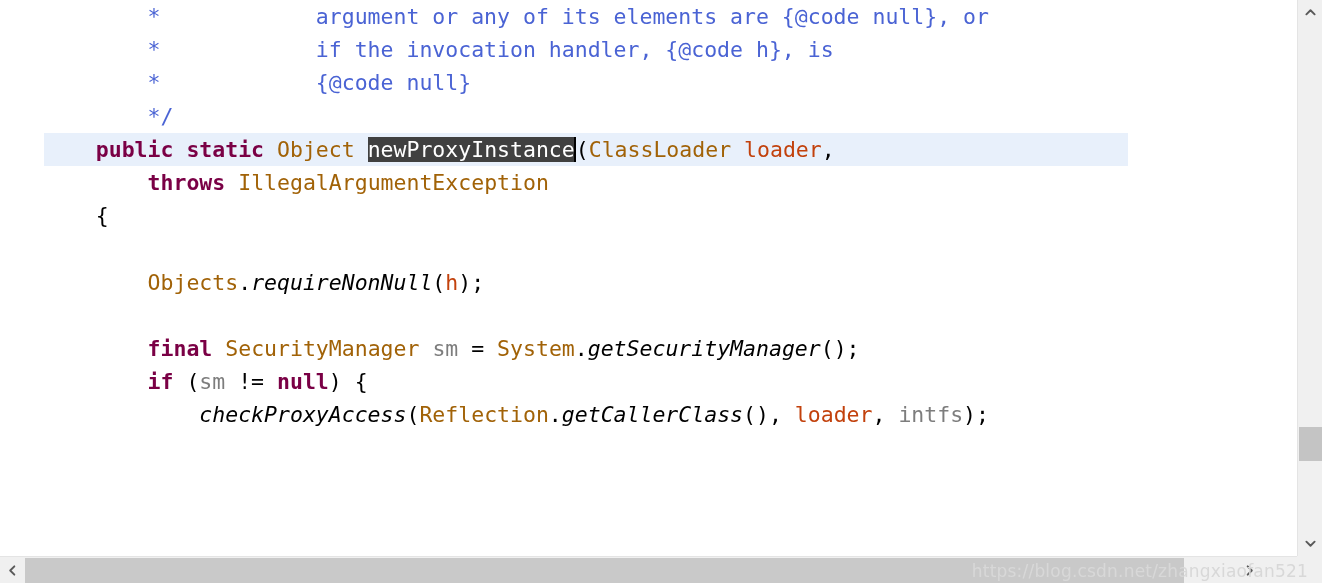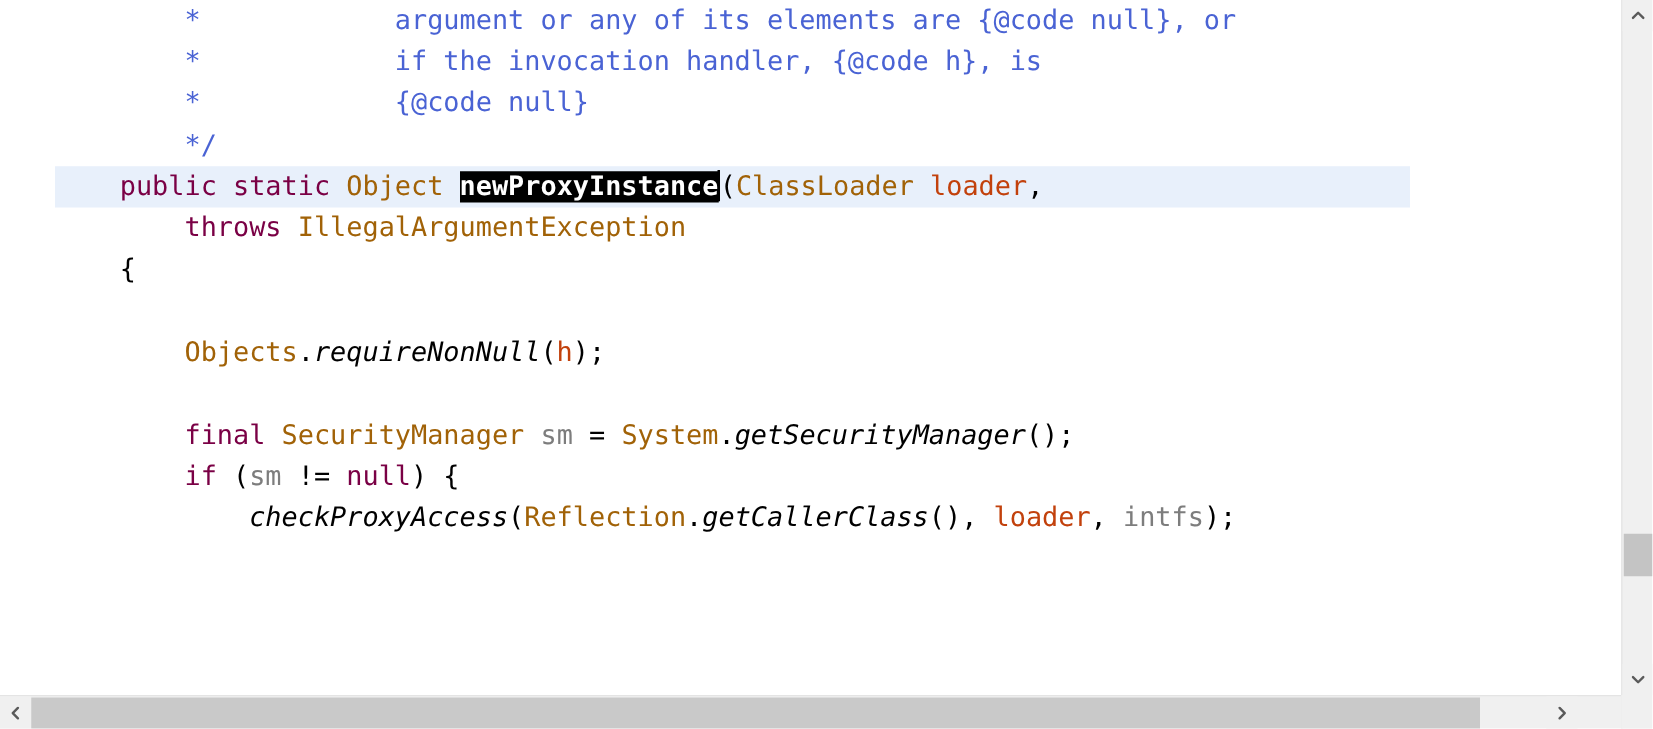--- a/index.html
+++ b/index.html
@@ -38,33 +38,32 @@
     font-family: "DejaVu Sans Mono", "Liberation Mono", monospace;
     font-size: 21.5px;
     color: #000000;
     padding-left: 0;
   }
   .code-line.current {
     background: #e8f0fb;
   }
 
   .tok { white-space: pre; }
-  .kw      { color: #7a0045; font-weight: normal; }
+  .kw      { color: #7a0045; font-weight: bold; }
   .cmt     { color: #4a63d4; }
   .anno    { color: #808080; }
   .type    { color: #a16207; }
   .param   { color: #c2410c; }
   .local   { color: #7d7d7d; }
   .method-static { color: #000000; font-style: italic; }
   .plain   { color: #000000; }
 
   .sel {
-    background: #000000;
+    background: #404040;
     color: #ffffff;
-    font-weight: bold;
   }
   .caret {
     display: inline-block;
     width: 0;
     border-left: 2px solid #000000;
     height: 25px;
     vertical-align: -5px;
     margin-left: -1px;
   }
 
@@ -204,13 +203,14 @@
     <div id="hs-thumb" style="left: 25px; width: 1159px;"></div>
     <div class="hs-arrow" id="hs-right">
       <svg class="chev" viewBox="0 0 12 12">
         <path d="M4 1.5 L8.5 6 L4 10.5" fill="none" stroke="#5a5a5a" stroke-width="2.1" stroke-linecap="round" stroke-linejoin="round"></path>
       </svg>
     </div>
   </div>
 
   <div id="scroll-corner"></div>
 
+  <div id="watermark">https://blog.csdn.net/zhangxiaofan521</div>
 </div>
 
 </body></html>

